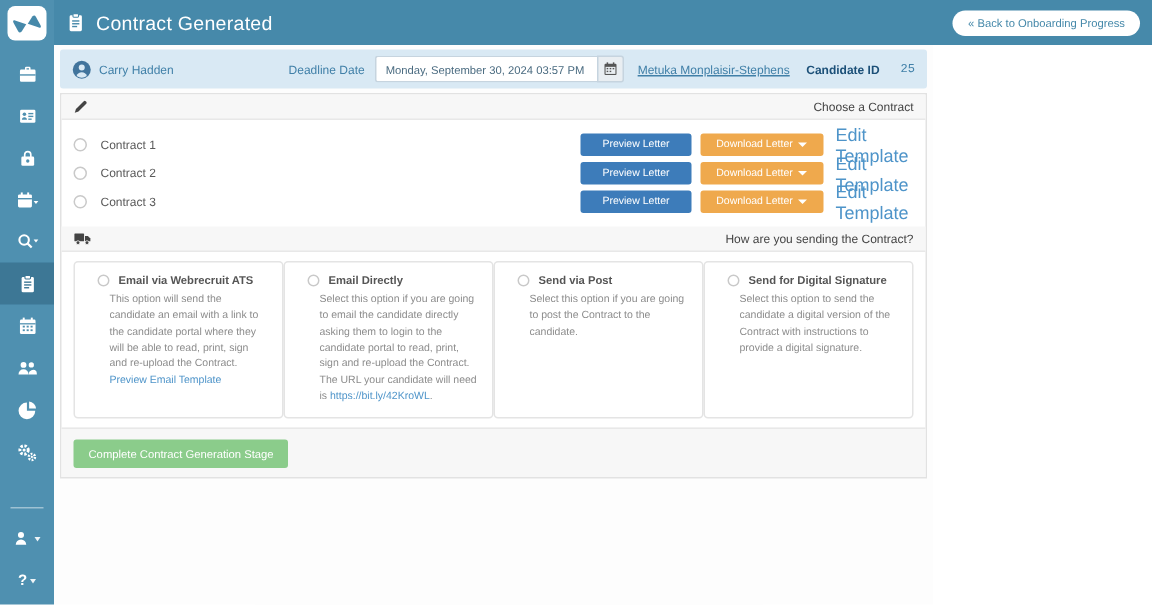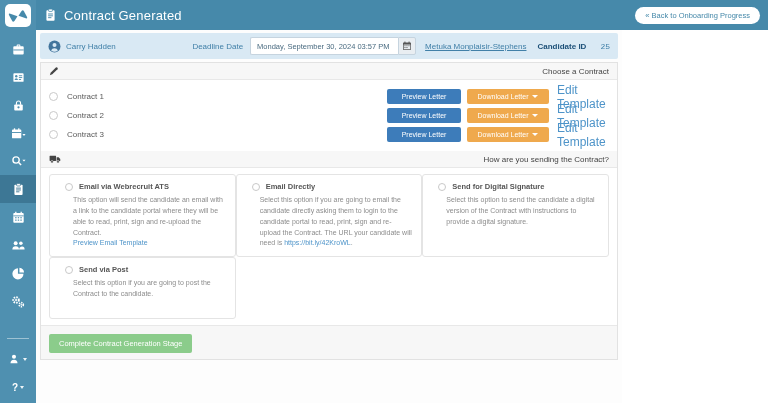--- a/index.html
+++ b/index.html
@@ -53,21 +53,21 @@
   .c-label { font-size:8px; font-weight:normal; color:#5a5a5a; margin-left:9px; }
   .row-btns { margin-left:auto; display:flex; align-items:center; }
   .btn { border:none; border-radius:2px; color:#fff; font-size:7px; height:15px; cursor:pointer;
     font-family:"Liberation Sans", sans-serif; display:flex; align-items:center; justify-content:center; }
   .btn-preview { width:74px; background:#3d7cba; margin-right:6px; }
   .btn-download { width:82px; background:#efa94d; margin-right:8px; }
   .btn-caret { width:0; height:0; border-left:3px solid transparent; border-right:3px solid transparent;
     border-top:3.5px solid #fff; margin-left:4px; }
   .edit-link { font-size:12px; color:#4e94c9; cursor:pointer; width:52px; text-align:left; }
 
-  .cards { display:grid; grid-template-columns:repeat(3,1fr); padding:6px 8px; }
+  .cards { display:grid; grid-template-columns:repeat(4,1fr); padding:6px 8px; }
   .card { border:1px solid #e4e4e4; border-radius:3px; background:#fff; padding:7px 9px; min-height:62px; }
   .card-title { display:flex; align-items:center; }
   .card-title .radio { width:8px; height:8px; }
   .card-title span { font-size:7.5px; font-weight:bold; color:#555; margin-left:6px; }
   .card-desc { font-size:7px; color:#8c8c8c; line-height:1.55; margin:4px 0 0 14px; }
   .card-link { font-size:7px; color:#4e94c9; cursor:pointer; display:inline; }
   .inline-link { color:#4e94c9; cursor:pointer; }
 
   .panel-footer { background:#f7f7f7; border-top:1px solid #e8e8e8; padding:6px 8px; }
   .btn-complete { background:#8bcc8b; color:#fff; font-size:7.5px; border:none; border-radius:2px;
@@ -319,34 +319,34 @@
           <span>Email Directly</span>
         </div>
         <div class="card-desc">
           <span>Select this option if you are going to email the candidate directly asking them to login to the candidate portal to read, print, sign and re-upload the Contract. The URL your candidate will need is </span><span class="inline-link">https://bit.ly/42KroWL</span><span>.</span>
         </div>
       </div>
 
       <div class="card">
         <div class="card-title">
           <span class="radio"></span>
-          <span>Send for Digital Signature</span>
+          <span>Send via Post</span>
         </div>
         <div class="card-desc">
-          <span>Select this option to send the candidate a digital version of the Contract with instructions to provide a digital signature.</span>
+          <span>Select this option if you are going to post the Contract to the candidate.</span>
         </div>
       </div>
 
       <div class="card">
         <div class="card-title">
           <span class="radio"></span>
-          <span>Send via Post</span>
+          <span>Send for Digital Signature</span>
         </div>
         <div class="card-desc">
-          <span>Select this option if you are going to post the Contract to the candidate.</span>
+          <span>Select this option to send the candidate a digital version of the Contract with instructions to provide a digital signature.</span>
         </div>
       </div>
     </div>
 
     <div class="panel-footer">
       <button class="btn-complete">Complete Contract Generation Stage</button>
     </div>
   </div>
 </div>
 

